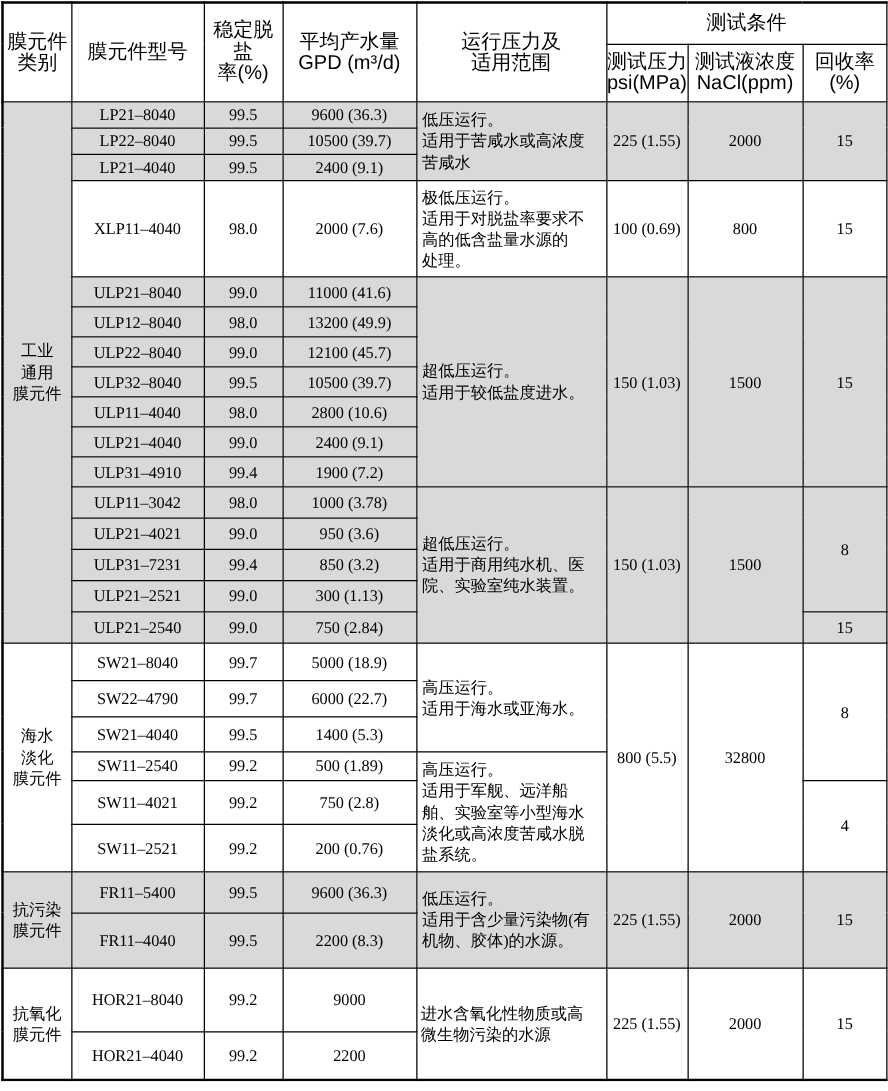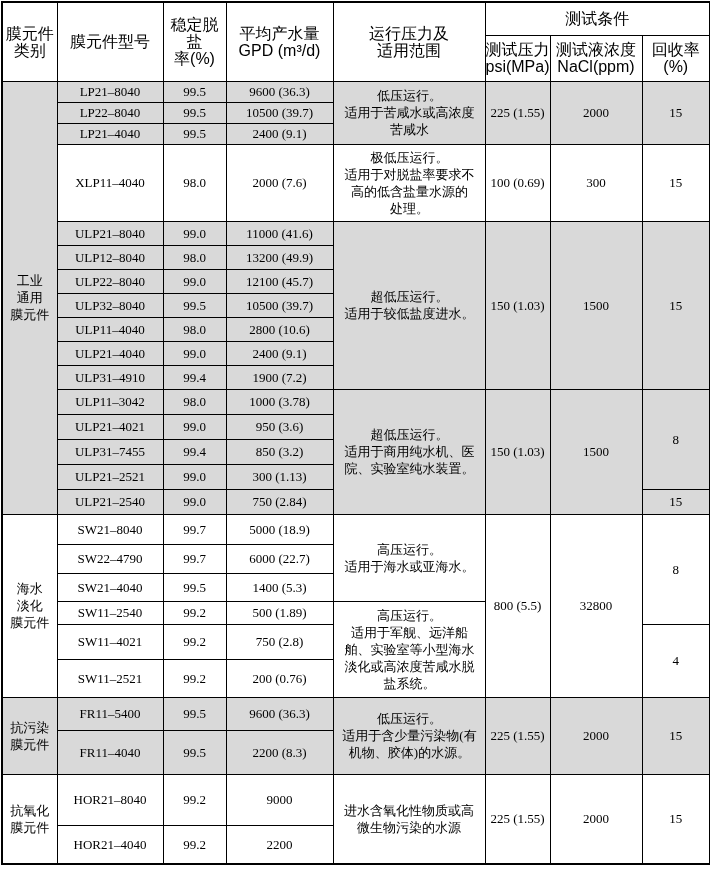--- a/index.html
+++ b/index.html
@@ -25,21 +25,21 @@
     font-size:16px;
     line-height:17px;
     background:#ffffff;
   }
   td{
     font-size:13px;
     line-height:17px;
   }
   td.cat{font-size:13px;line-height:17px;}
   td.desc{
-    text-align:center;
+    text-align:left;
     padding:2px 3px 2px 4px;
   }
   td.desc.center{padding:2px 3px;}
   tr.s > td{background:#d9d9d9;}
   td.g{background:#d9d9d9;}
 </style>
 </head>
 <body>
 
 <table class="spec">
@@ -103,21 +103,21 @@
     </tr>
     <tr style="height:77px">
       <td>XLP11–4040</td>
       <td>98.0</td>
       <td>2000 (7.6)</td>
       <td class="desc">极低压运行。
 适用于对脱盐率要求不
 高的低含盐量水源的
 处理。</td>
       <td>100 (0.69)</td>
-      <td>300</td>
+      <td>800</td>
       <td>15</td>
     </tr>
     <tr class="s" style="height:24px">
       <td>ULP21–8040</td>
       <td>99.0</td>
       <td>11000 (41.6)</td>
       <td class="desc" rowspan="7">超低压运行。
 适用于较低盐度进水。</td>
       <td rowspan="7">150 (1.03)</td>
       <td rowspan="7">1500</td>
@@ -163,21 +163,21 @@
       <td rowspan="5">150 (1.03)</td>
       <td rowspan="5">1500</td>
       <td rowspan="4">8</td>
     </tr>
     <tr class="s" style="height:25px">
       <td>ULP21–4021</td>
       <td>99.0</td>
       <td>950 (3.6)</td>
     </tr>
     <tr class="s" style="height:25px">
-      <td>ULP31–7455</td>
+      <td>ULP31–7231</td>
       <td>99.4</td>
       <td>850 (3.2)</td>
     </tr>
     <tr class="s" style="height:25px">
       <td>ULP21–2521</td>
       <td>99.0</td>
       <td>300 (1.13)</td>
     </tr>
     <tr class="s" style="height:25px">
       <td>ULP21–2540</td>

